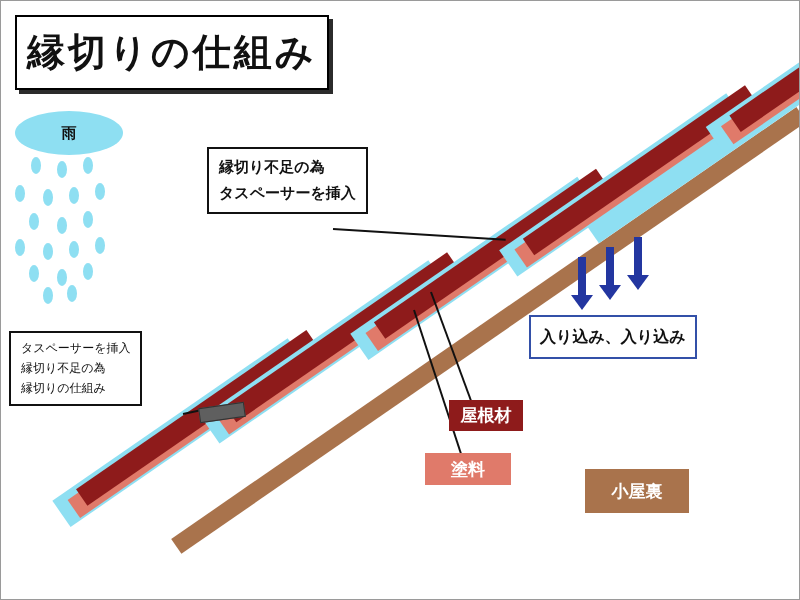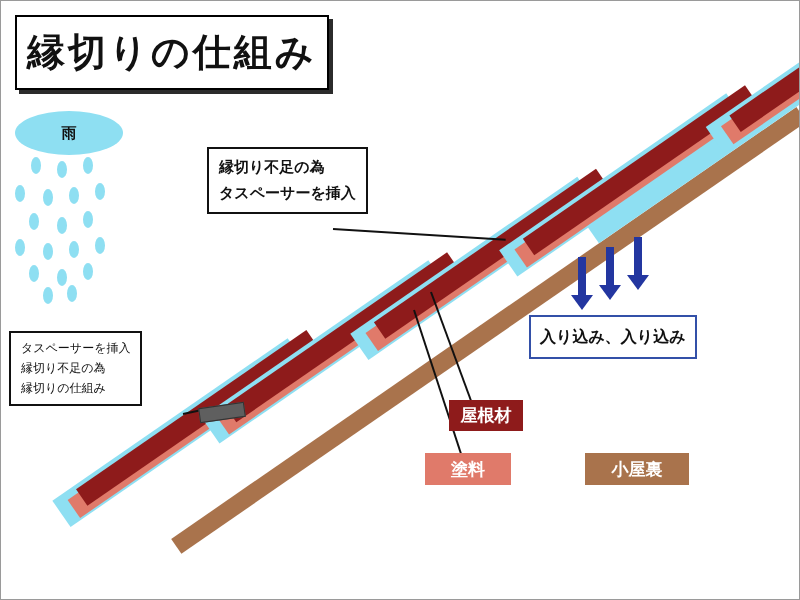--- a/index.html
+++ b/index.html
@@ -72,21 +72,21 @@
     border-top:15px solid var(--arrow,#2336A0);
   }
 
   
   .chip{
     position:absolute; color:#fff; font-weight:700; font-size:17px;
     display:flex; align-items:center; justify-content:center; z-index:4;
   }
   .chip--roofing{ left:448px; top:399px; width:74px; height:31px; background:var(--roofing,#8E1B1B); }
   .chip--paint{ left:424px; top:452px; width:86px; height:32px; background:var(--paint,#E07A6A); }
-  .chip--attic{ left:584px; top:452px; width:104px; height:32px; background:var(--attic_wood,#A9734C);font-family:Liberation Serif, serif; }
+  .chip--attic{ left:584px; top:468px; width:104px; height:44px; background:var(--attic_wood,#A9734C);font-family:Liberation Serif, serif; }
 </style>
 </head>
 <body>
 
 <div class="stage">
 
   <div class="title-box">
     <span>縁切りの仕組み</span>
   </div>
 

